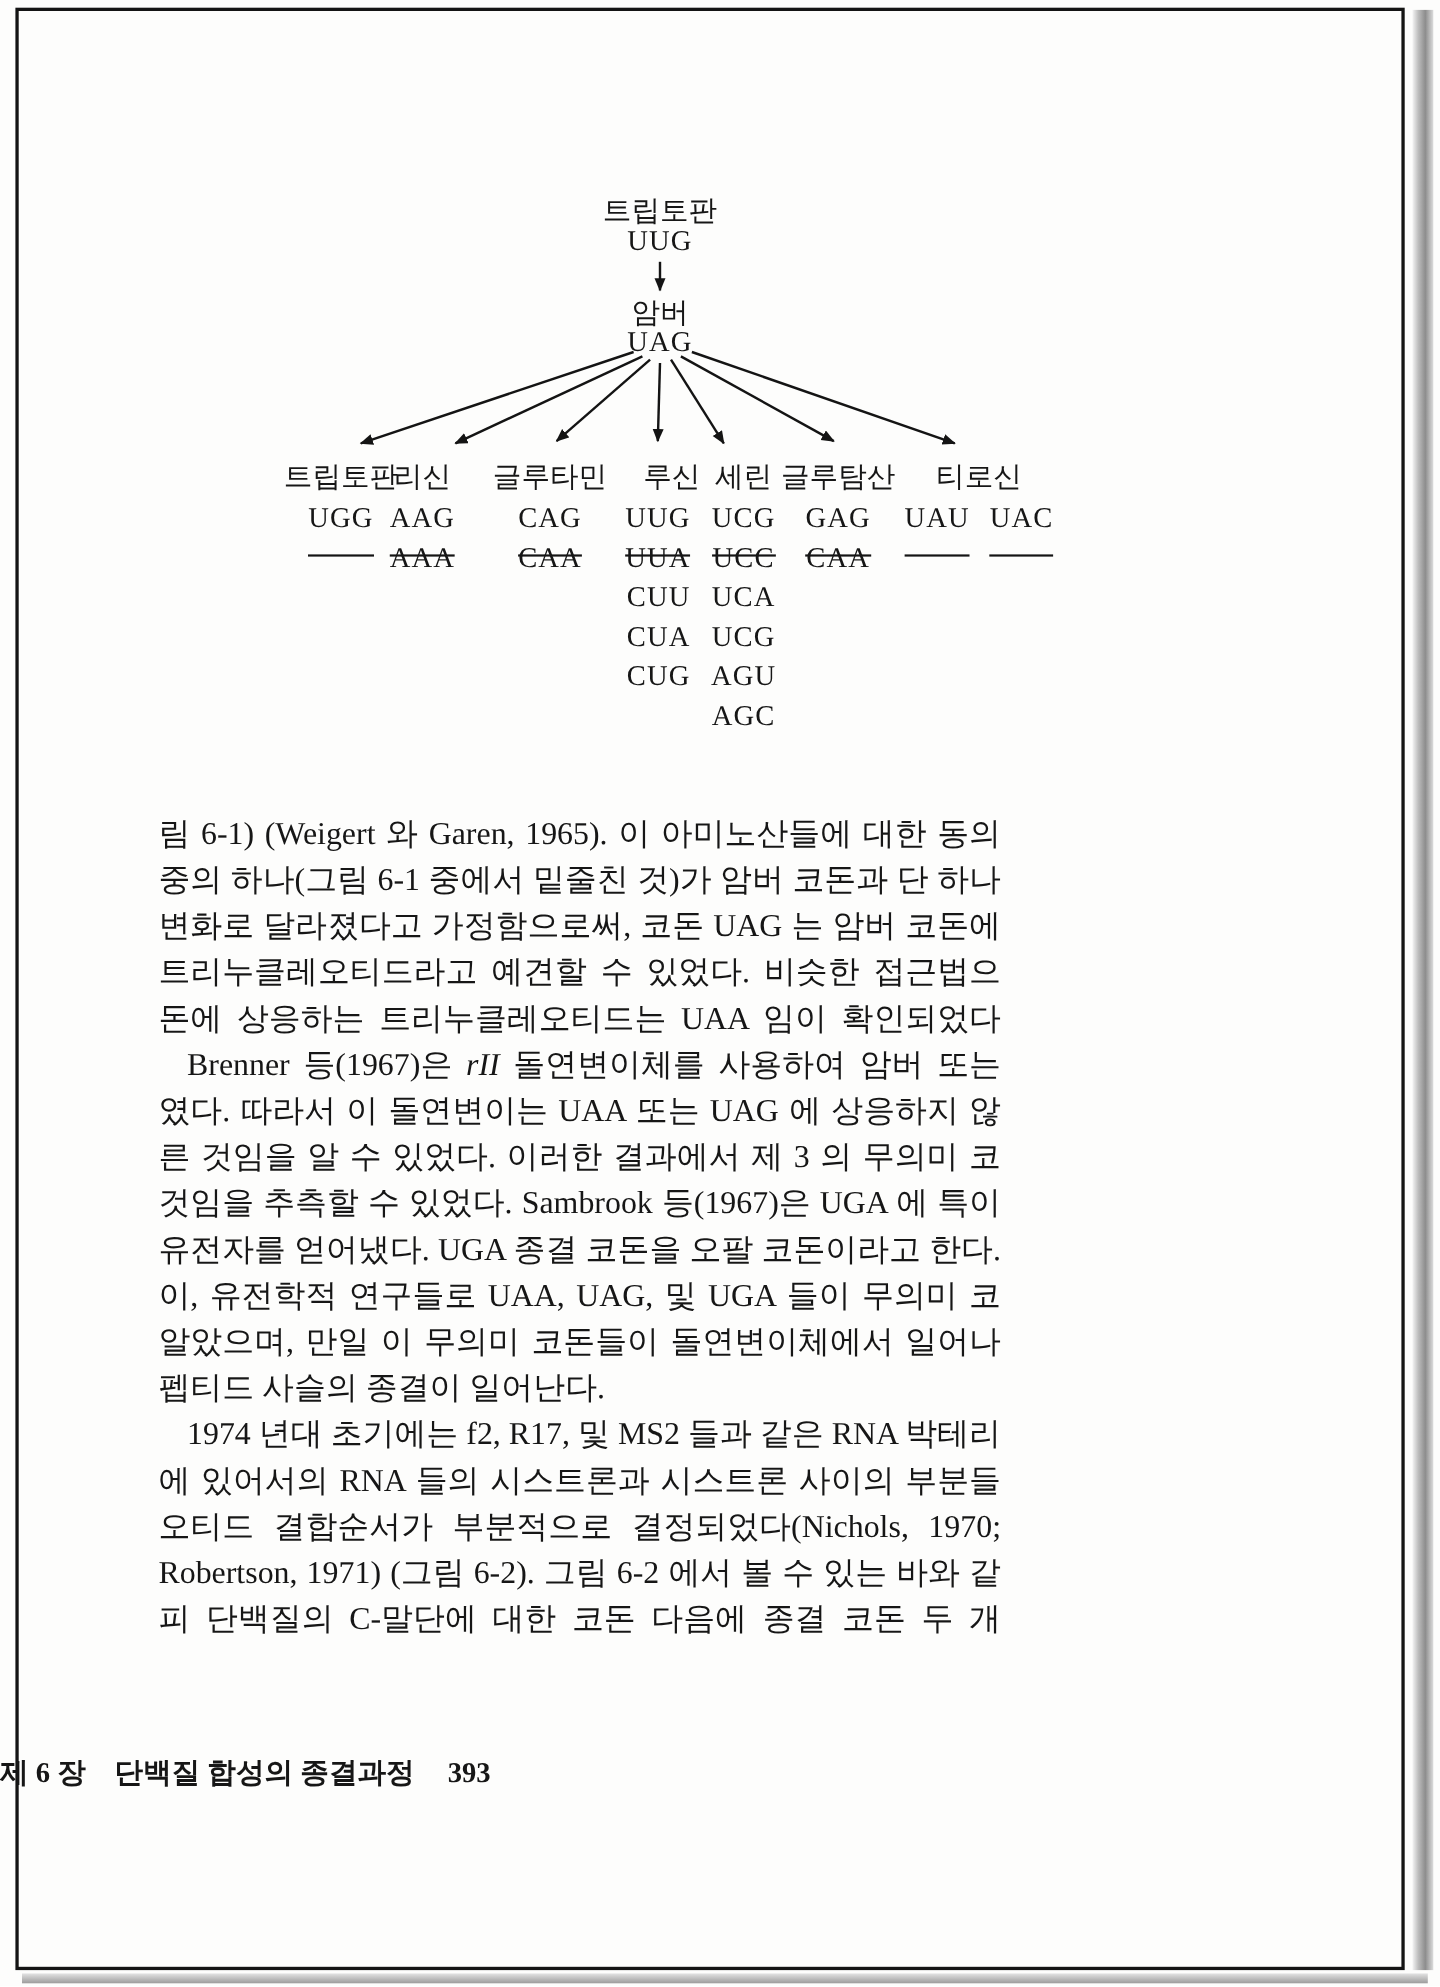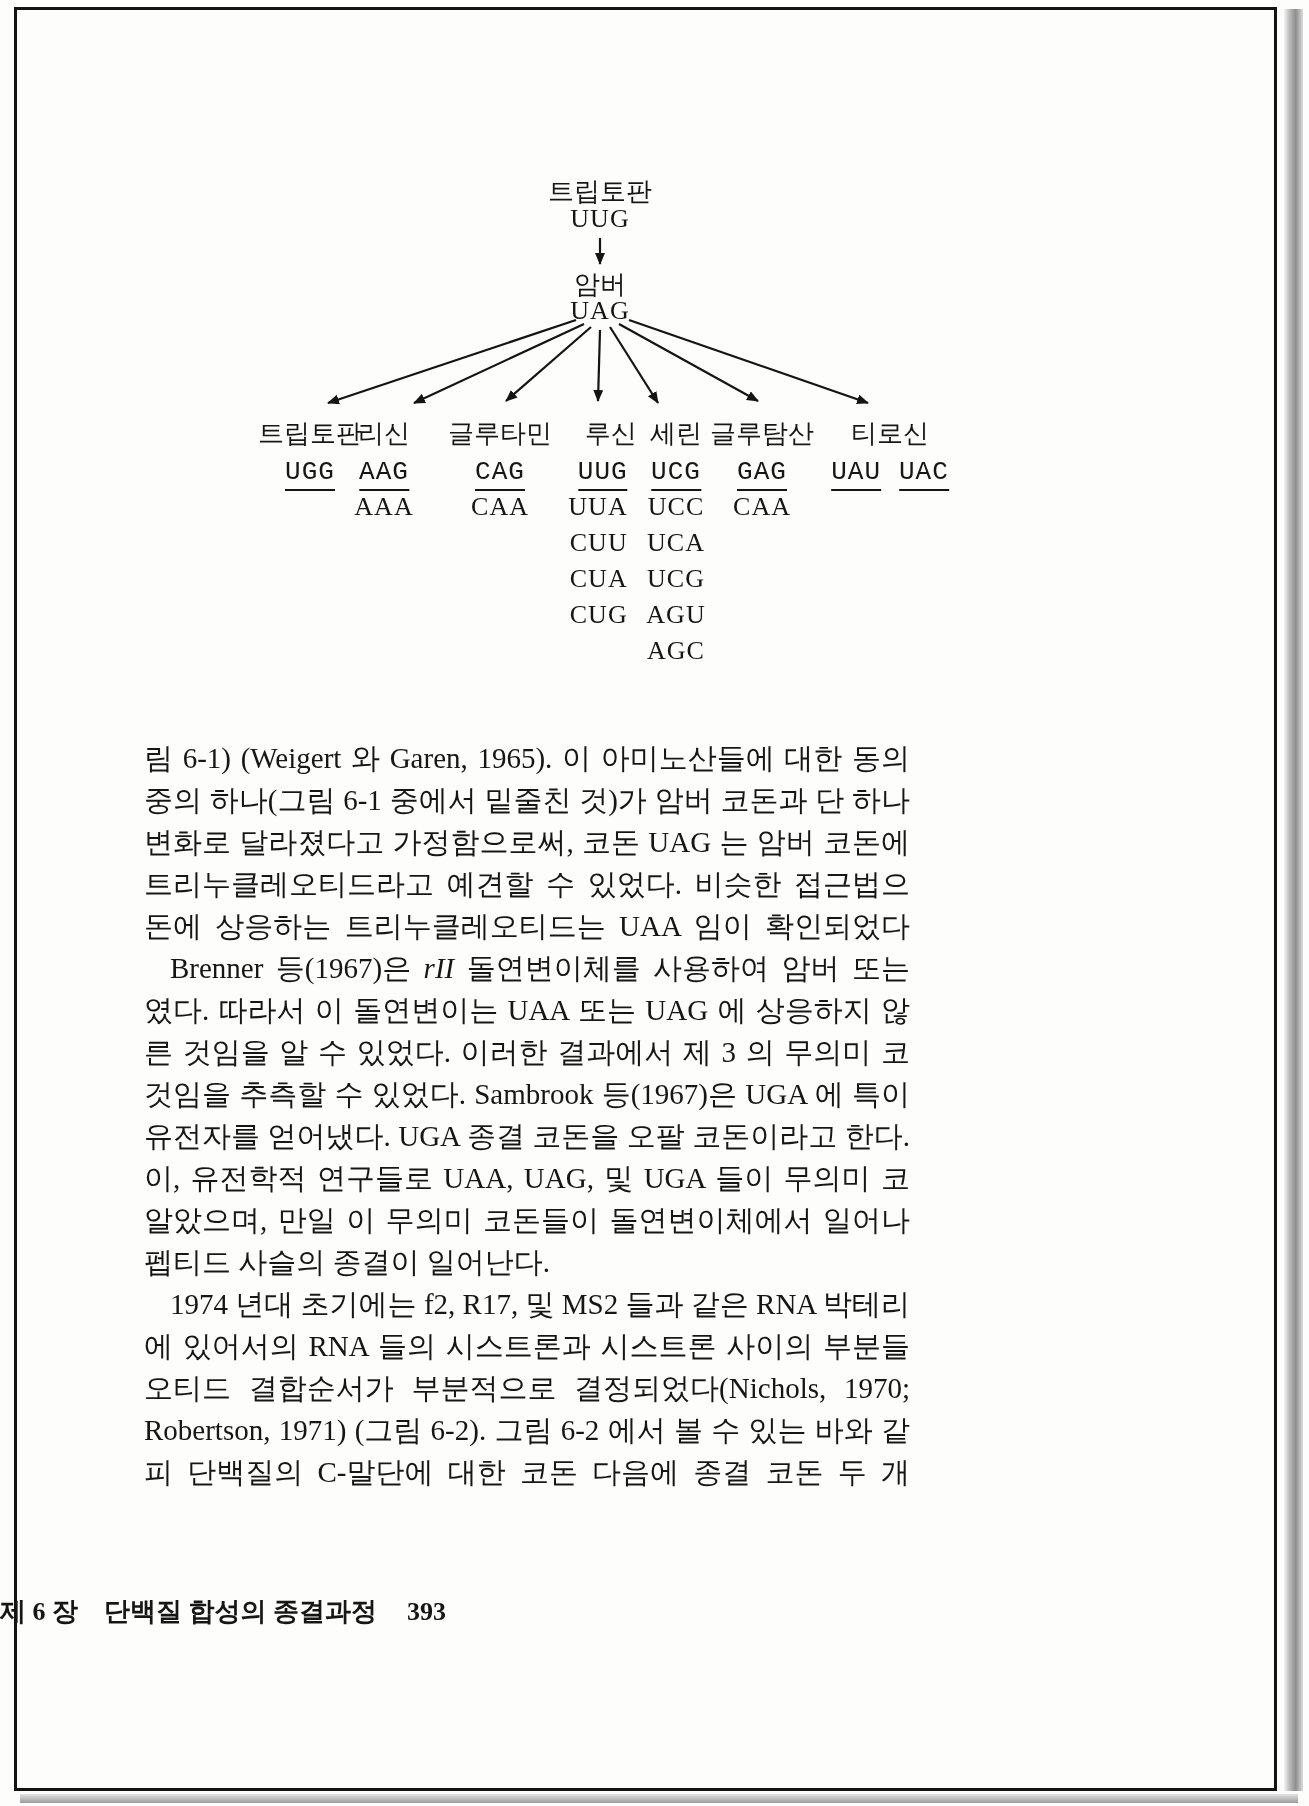--- a/index.html
+++ b/index.html
@@ -28,21 +28,21 @@
     font-size:26px;line-height:28px;white-space:nowrap;text-align:center;
   }
   .codon-text{letter-spacing:1px;}
   #fig-columns .fig-col{
     position:absolute;top:418px;transform:translateX(-50%);text-align:center;
     white-space:nowrap;
   }
   .fig-col-name{font-size:26px;height:38px;line-height:32px;}
   .fig-row{height:36px;line-height:30px;font-size:26px;letter-spacing:1px;}
   .codon{display:inline-block;margin:0 9px;}
-  .codon.u{border-bottom:2.5px solid #141414;padding-bottom:2px;font-family:Liberation Mono, monospace;}
+  .codon.u{border-bottom:2.5px solid #141414;padding-bottom:18px;}
   .caption{
     position:absolute;left:540px;top:666px;transform:translateX(-50%);
     font-size:26px;white-space:nowrap;
   }
   .caption .tag{font-weight:bold;margin-right:22px;}
   
   #body-text{position:absolute;left:144px;top:737px;width:766px;}
   .bline{
     height:42px;line-height:42px;font-size:29px;overflow:hidden;
     text-align:justify;white-space:normal;

